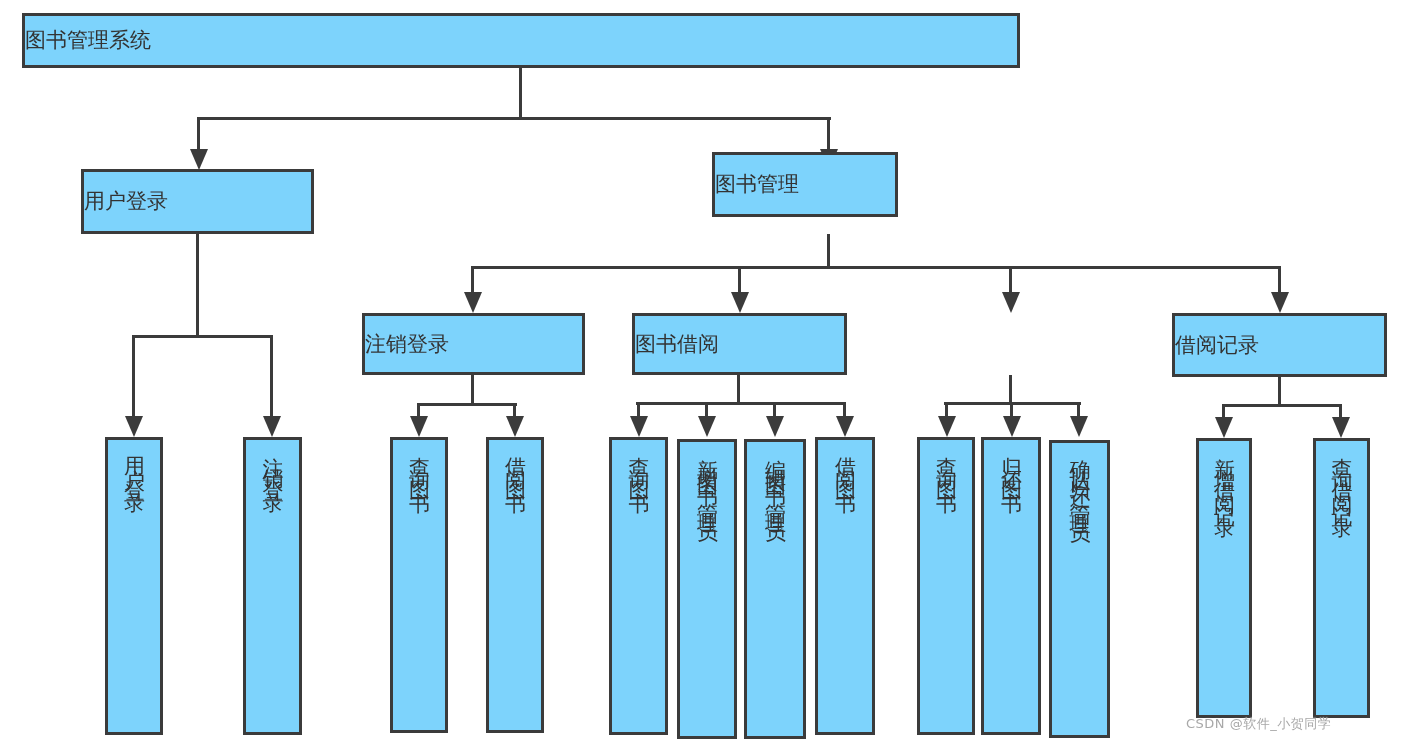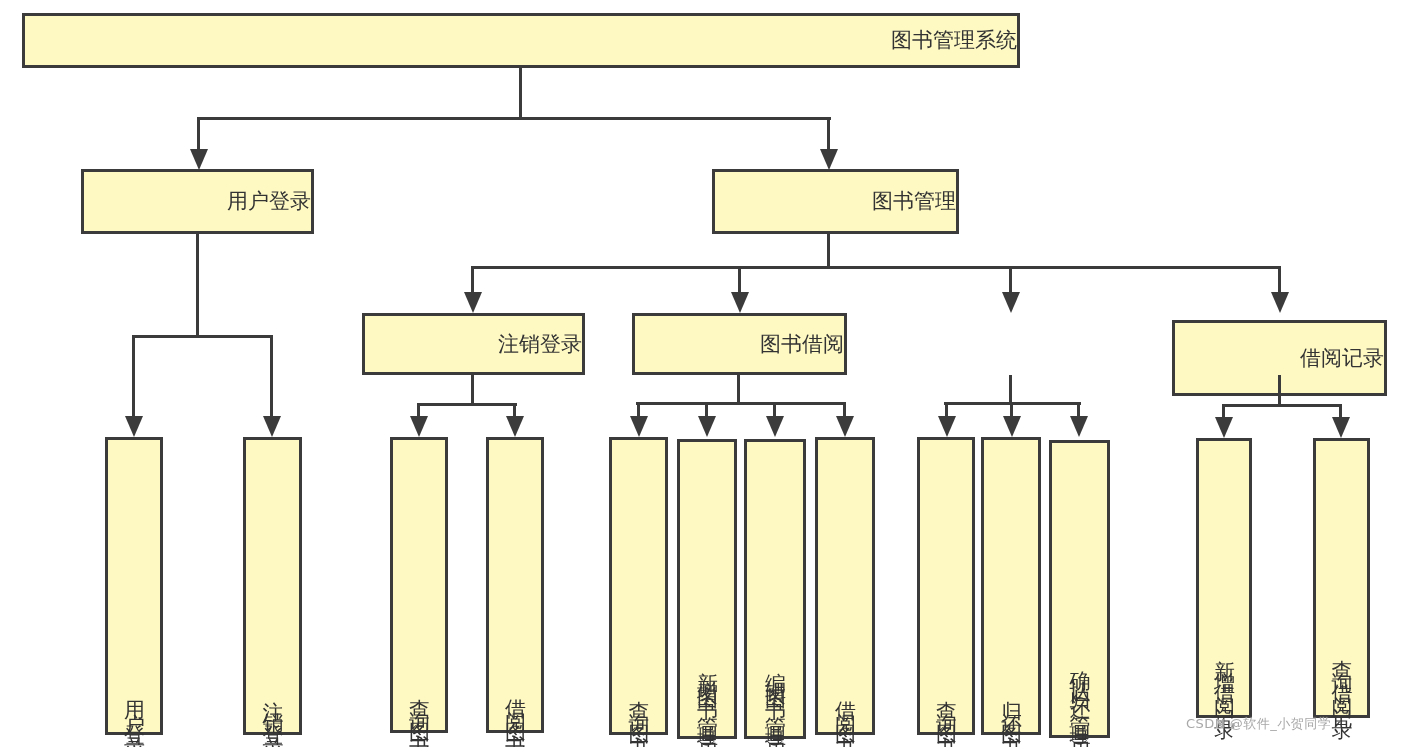--- a/index.html
+++ b/index.html
@@ -8,23 +8,23 @@
     --wm:#a8a8a8;
     --bg:#ffffff;
   }
   html,body{margin:0;padding:0;background:var(--bg);}
   body{font-family:"DejaVu Sans","Liberation Sans",sans-serif;}
   .canvas{
     position:relative;width:1405px;height:747px;background:var(--bg);
     overflow:hidden;color:var(--text);
   }
   .box{
-    position:absolute;box-sizing:border-box;background:#fef9c3;
+    position:absolute;box-sizing:border-box;background:#7dd3fc;
     border:3px solid var(--line);
-    display:flex;align-items:center;justify-content:flex-end;
+    display:flex;align-items:center;justify-content:flex-start;
     font-size:21px;color:var(--text);text-align:center;
     line-height:1;
   }
   .vbox{
     writing-mode:vertical-rl;
     text-orientation:mixed;
     letter-spacing:12px;
   }
   .vbox.tight{letter-spacing:9px;}
   .hl{position:absolute;height:3px;background:var(--line);}
@@ -54,21 +54,21 @@
   <div class="vl" style="left:519px;top:68px;height:50px"></div>
   <div class="hl" style="left:197px;top:117px;width:634px"></div>
   <div class="vl" style="left:197px;top:117px;height:34px"></div>
   <div class="arrow" style="left:190px;top:149px"></div>
   <div class="vl" style="left:827px;top:117px;height:34px"></div>
   <div class="arrow" style="left:820px;top:149px"></div>
 
   <div class="box" style="left:81px;top:169px;width:233px;height:65px">
     <span>用户登录</span>
   </div>
-  <div class="box" style="left:712px;top:169px;width:247px;height:65px">
+  <div class="box" style="left:712px;top:152px;width:186px;height:65px">
     <span>图书管理</span>
   </div>
 
   <div class="vl" style="left:196px;top:234px;height:103px"></div>
   <div class="hl" style="left:132px;top:335px;width:141px"></div>
   <div class="vl" style="left:132px;top:335px;height:82px"></div>
   <div class="arrow" style="left:125px;top:416px"></div>
   <div class="vl" style="left:270px;top:335px;height:82px"></div>
   <div class="arrow" style="left:263px;top:416px"></div>
 
@@ -82,21 +82,21 @@
   <div class="arrow" style="left:1002px;top:292px"></div>
   <div class="vl" style="left:1278px;top:266px;height:27px"></div>
   <div class="arrow" style="left:1271px;top:292px"></div>
 
   <div class="box" style="left:362px;top:313px;width:223px;height:62px">
     <span>注销登录</span>
   </div>
   <div class="box" style="left:632px;top:313px;width:215px;height:62px">
     <span>图书借阅</span>
   </div>
-  <div class="box" style="left:1172px;top:320px;width:215px;height:76px">
+  <div class="box" style="left:1172px;top:313px;width:215px;height:64px">
     <span>借阅记录</span>
   </div>
 
   <div class="vl" style="left:471px;top:375px;height:30px"></div>
   <div class="hl" style="left:417px;top:403px;width:100px"></div>
   <div class="vl" style="left:417px;top:403px;height:14px"></div>
   <div class="arrow" style="left:410px;top:416px"></div>
   <div class="vl" style="left:513px;top:403px;height:14px"></div>
   <div class="arrow" style="left:506px;top:416px"></div>
 

